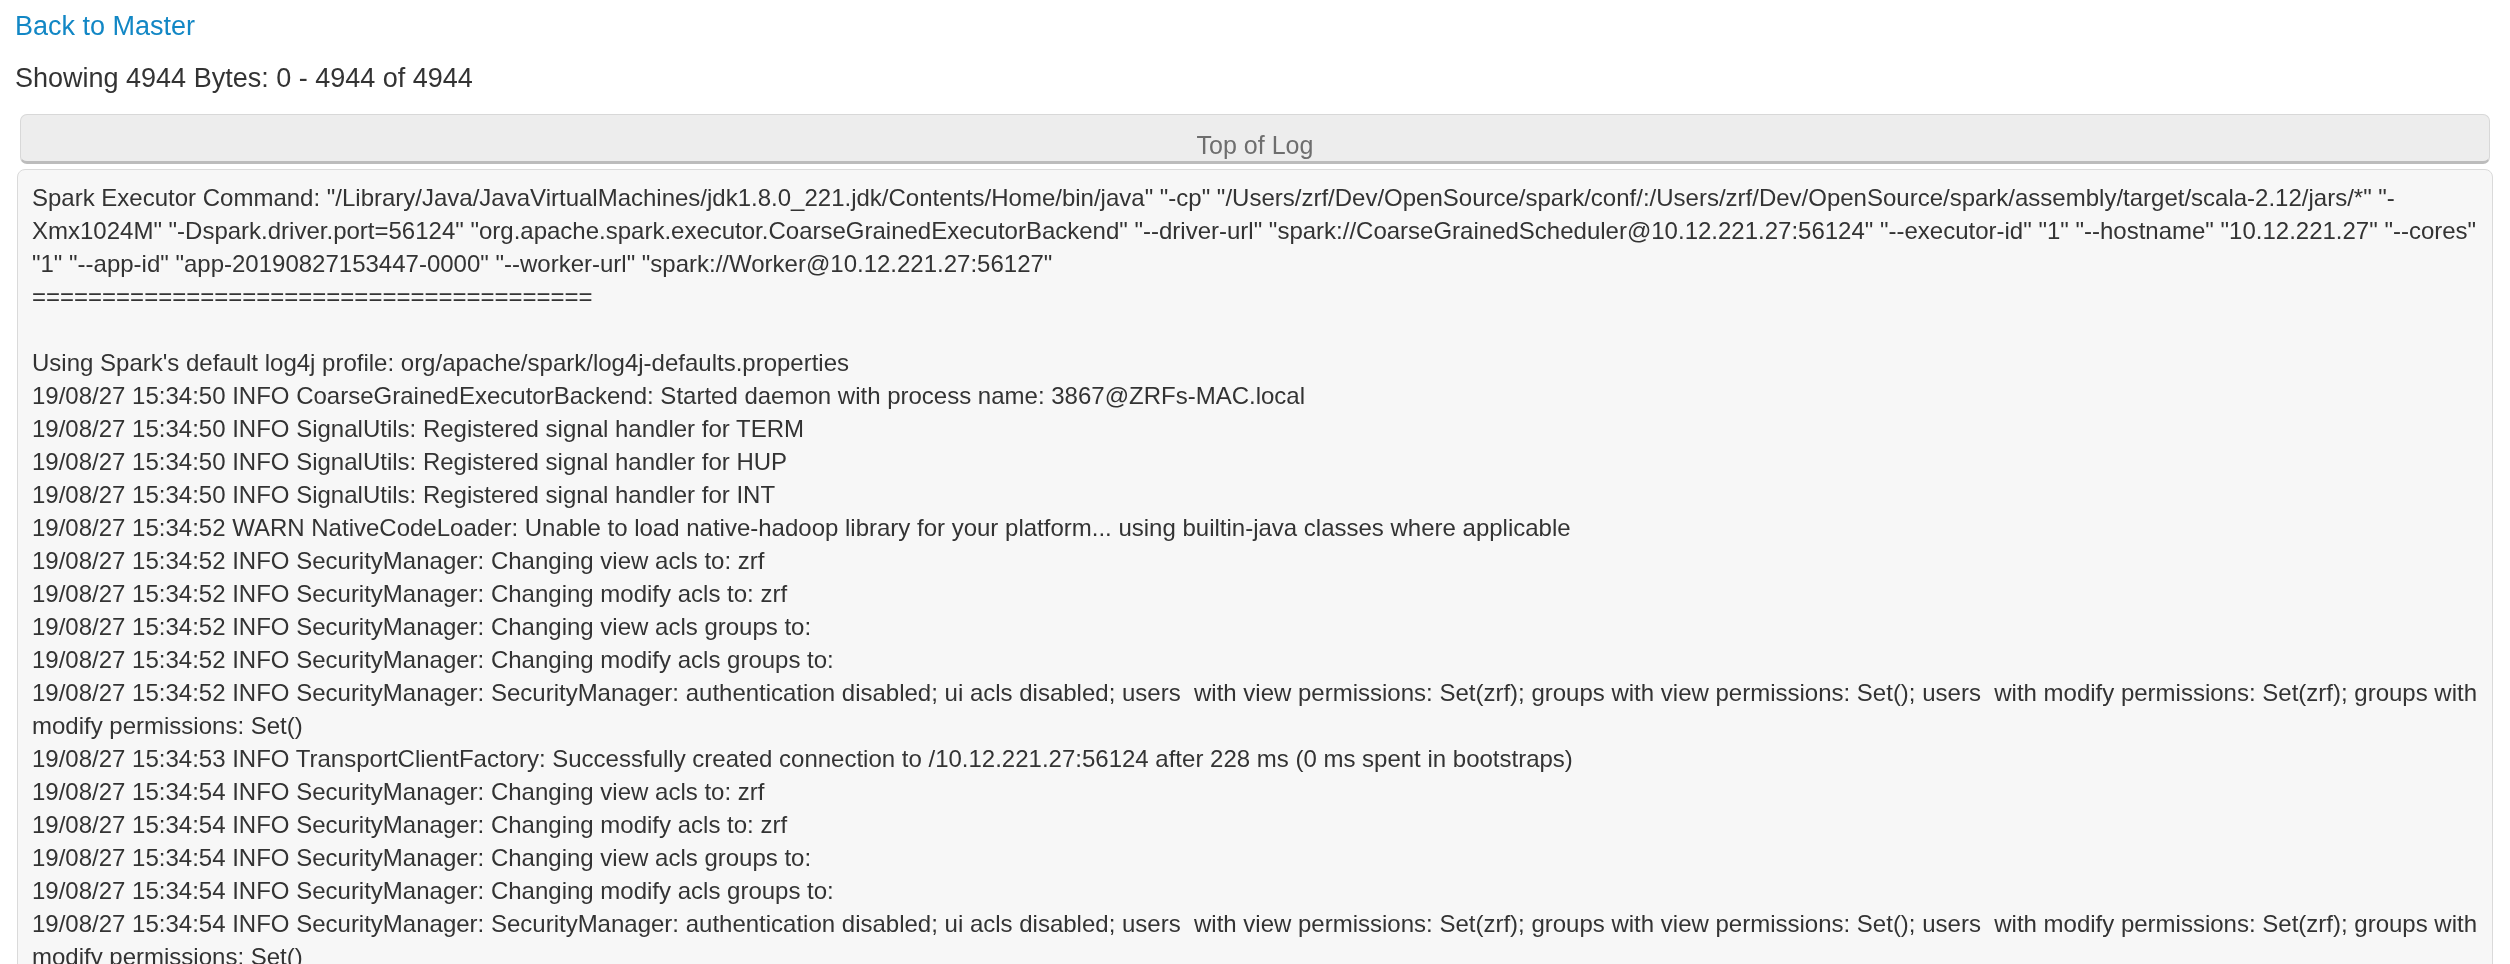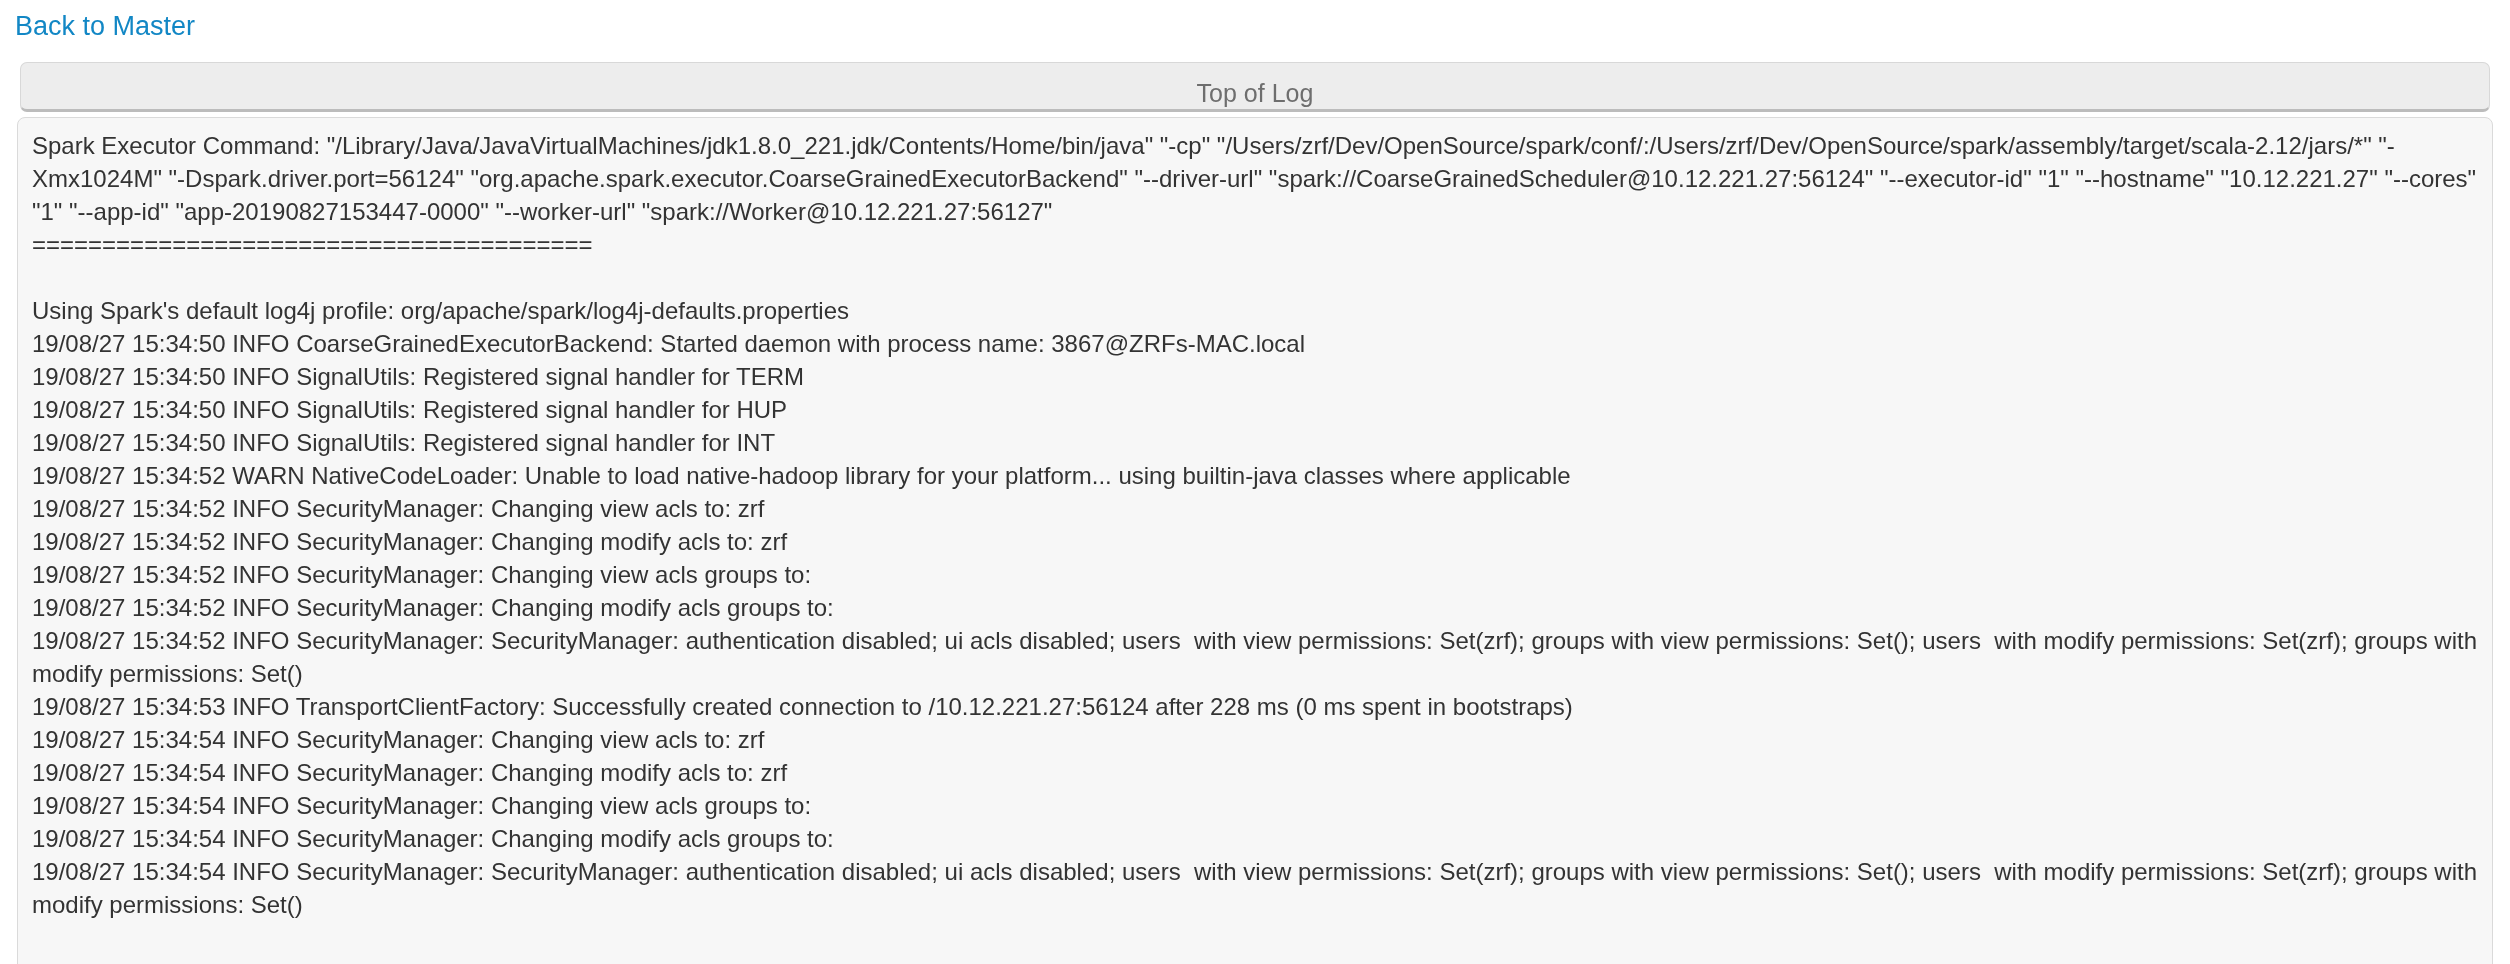--- a/index.html
+++ b/index.html
@@ -68,20 +68,21 @@
     overflow: hidden;
   }
 </style>
 </head>
 <body>
 
 <div class="page">
 
   <a class="back-link">Back to Master</a>
 
+  <div class="byte-range">Showing 4944 Bytes: 0 - 4944 of 4944</div>
 
   <div class="log-nav">
     <button class="top-log-button">Top of Log</button>
   </div>
 
   <pre class="log-pre">Spark Executor Command: "/Library/Java/JavaVirtualMachines/jdk1.8.0_221.jdk/Contents/Home/bin/java" "-cp" "/Users/zrf/Dev/OpenSource/spark/conf/:/Users/zrf/Dev/OpenSource/spark/assembly/target/scala-2.12/jars/*" "-Xmx1024M" "-Dspark.driver.port=56124" "org.apache.spark.executor.CoarseGrainedExecutorBackend" "--driver-url" "spark://CoarseGrainedScheduler@10.12.221.27:56124" "--executor-id" "1" "--hostname" "10.12.221.27" "--cores" "1" "--app-id" "app-20190827153447-0000" "--worker-url" "spark://Worker@10.12.221.27:56127"
 ========================================
 
 Using Spark's default log4j profile: org/apache/spark/log4j-defaults.properties
 19/08/27 15:34:50 INFO CoarseGrainedExecutorBackend: Started daemon with process name: 3867@ZRFs-MAC.local

